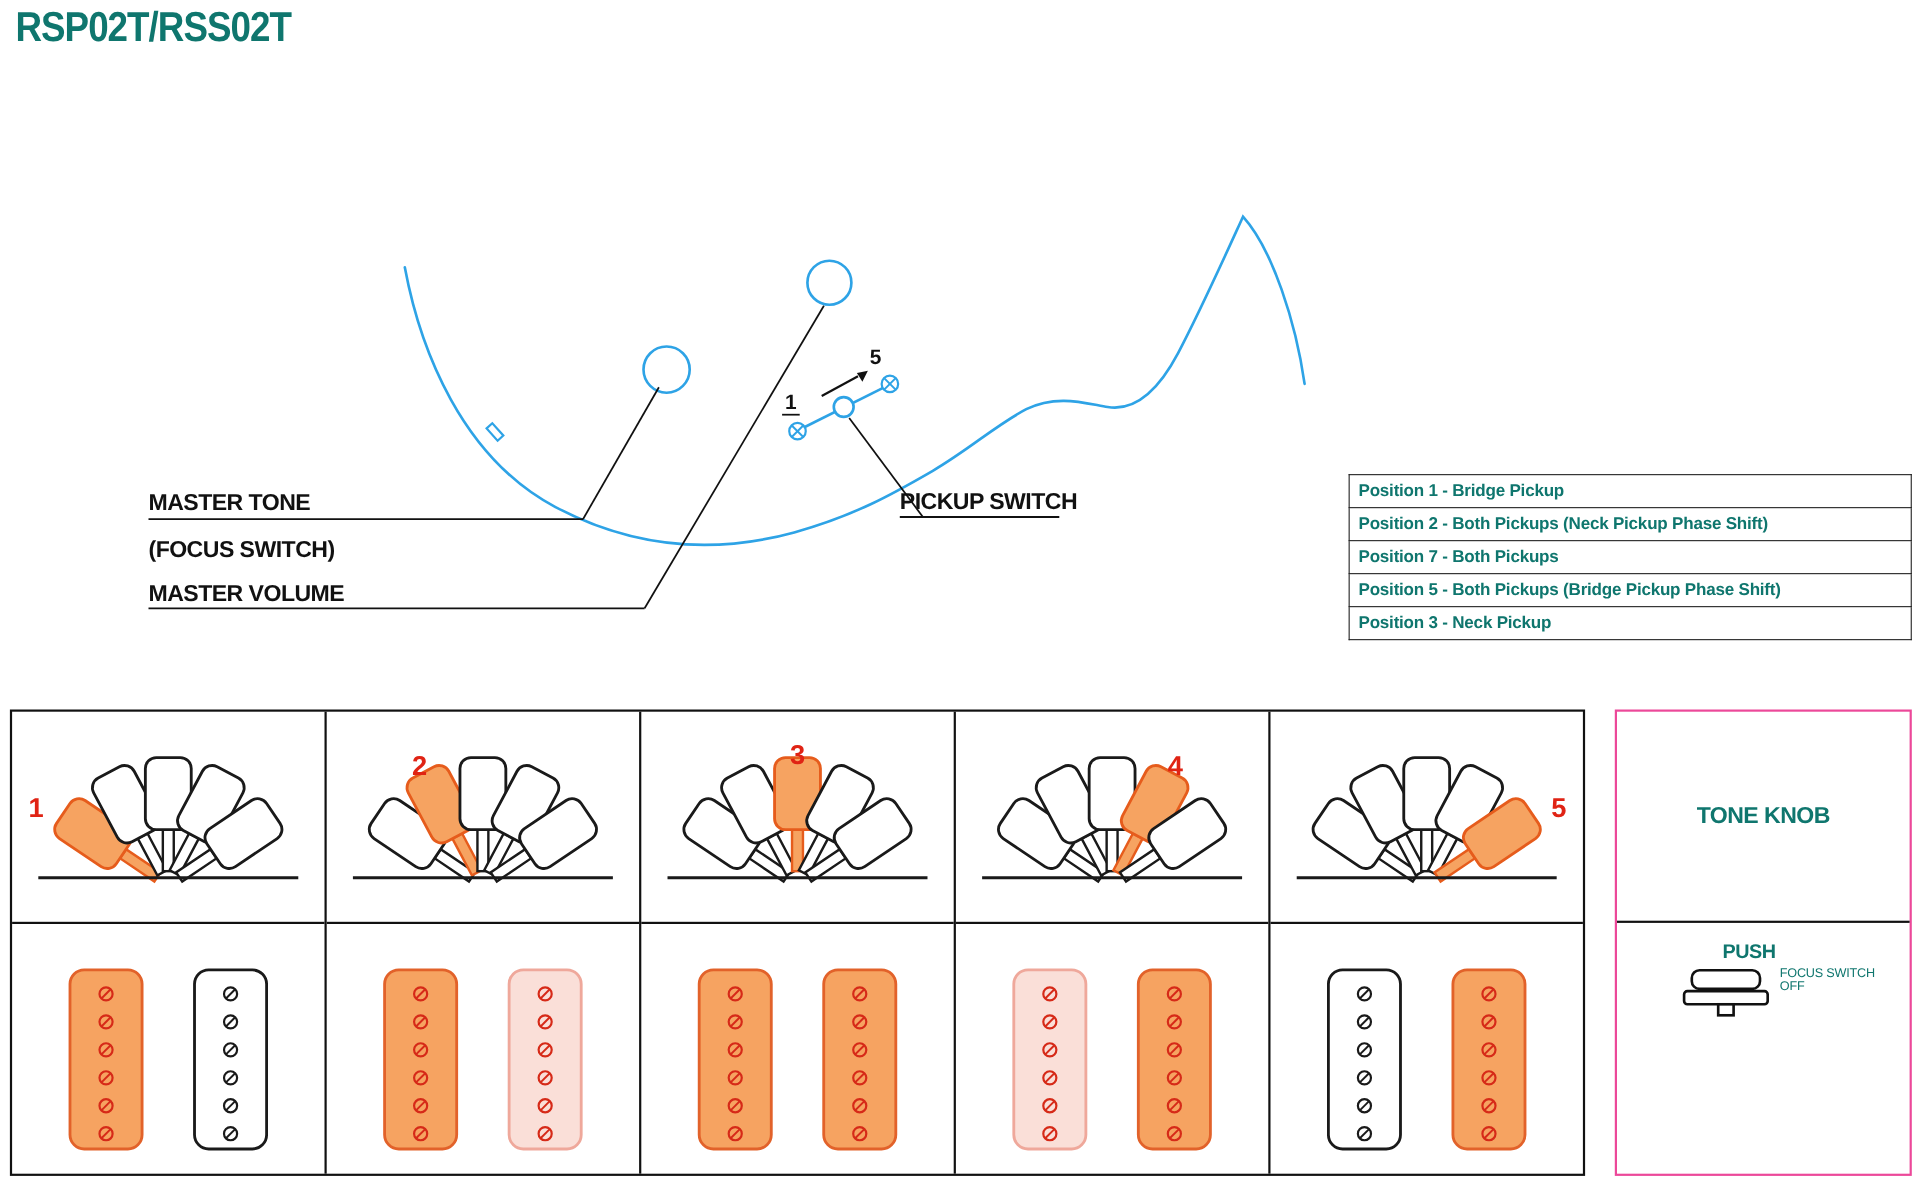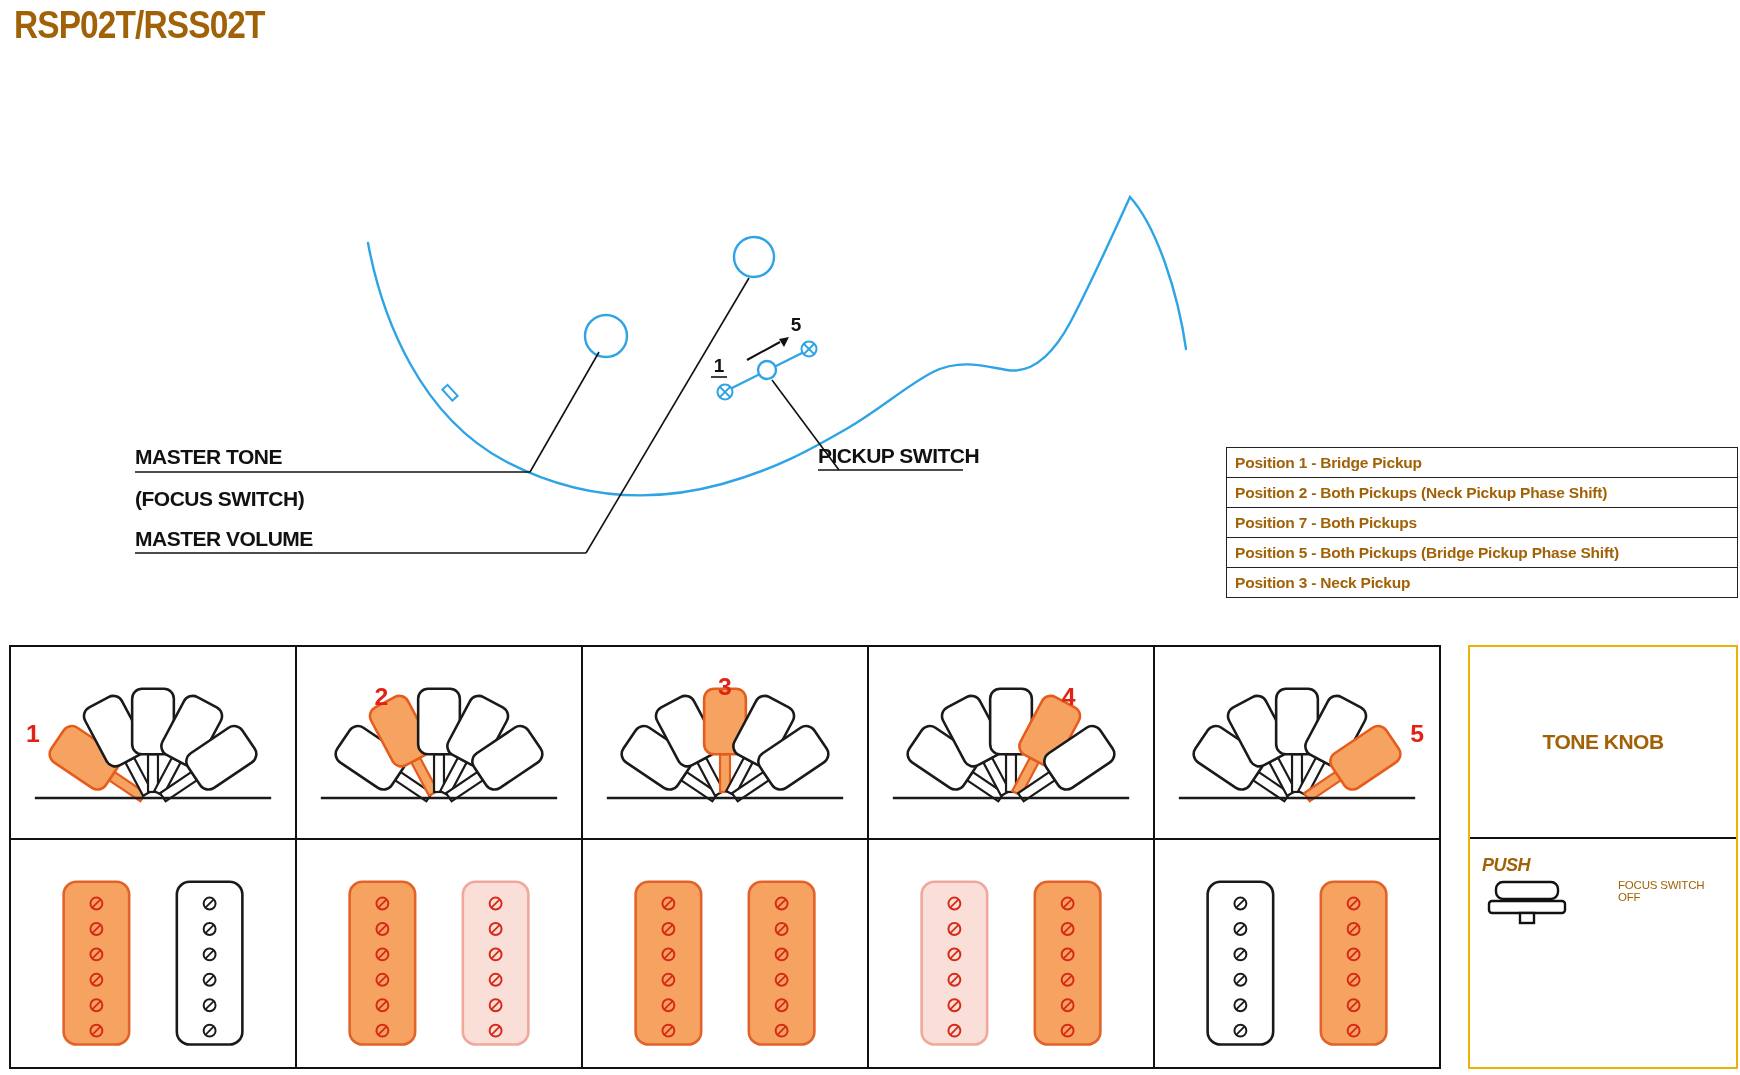--- a/index.html
+++ b/index.html
@@ -1,40 +1,40 @@
 <!DOCTYPE html>
 <html><head>
 <meta charset="utf-8">
 <style>
   *{margin:0;padding:0;box-sizing:border-box;}
   html,body{background:#fff;}
   .page{position:relative;width:1740px;height:1075px;background:#ffffff;
-        font-family:"Liberation Sans","DejaVu Sans",sans-serif;color:#a16207;overflow:hidden;}
+        font-family:"Liberation Sans","DejaVu Sans",sans-serif;color:#0f766e;overflow:hidden;}
   .page-title{position:absolute;left:14px;top:4px;font-size:38px;font-weight:bold;
         letter-spacing:-1px;transform:scaleX(0.88);transform-origin:left center;white-space:nowrap;}
   .top-svg{position:absolute;left:0;top:0;width:1740px;height:645px;}
   .top-svg text{font-family:"Liberation Sans",sans-serif;}
   .lbl{font-size:21px;font-weight:bold;fill:#111;letter-spacing:-0.5px;}
   .lbl-num{font-size:19px;font-weight:bold;fill:#111;text-anchor:middle;}
-  .pos-table{position:absolute;left:1226px;top:447px;width:512px;border-collapse:collapse;}
+  .pos-table{position:absolute;left:1226px;top:431px;width:512px;border-collapse:collapse;}
   .pos-table td{border:1.5px solid #222;font-size:15.5px;font-weight:bold;padding:4px 8px;
         height:30px;letter-spacing:-0.2px;white-space:nowrap;}
   .grid{position:absolute;left:9px;top:645px;width:1432px;height:424px;border:2px solid #111;display:flex;}
   .pos-cell{flex:1;display:flex;flex-direction:column;border-right:2px solid #111;min-width:0;}
   .pos-cell:last-child{border-right:none;}
   .fan-area{height:194px;border-bottom:2px solid #111;}
   .fan-area svg,.pickup-area svg{display:block;width:100%;height:100%;}
   .pickup-area{flex:1;}
-  .tone-panel{position:absolute;left:1468px;top:645px;width:270px;height:424px;border:2px solid #eab308;
+  .tone-panel{position:absolute;left:1468px;top:645px;width:270px;height:424px;border:2px solid #ec4899;
         display:flex;flex-direction:column;}
   .tone-top{height:192px;border-bottom:2px solid #111;display:flex;align-items:center;justify-content:center;}
   .tone-title{font-size:21px;font-weight:bold;letter-spacing:-0.5px;}
   .tone-bottom{flex:1;padding:16px 8px 0 12px;}
   .knob-row{display:flex;align-items:center;margin-bottom:6px;}
-  .knob-col{width:132px;display:flex;flex-direction:column;align-items:flex-start;font-style:italic;}
+  .knob-col{width:132px;display:flex;flex-direction:column;align-items:flex-end;}
   .knob-label{font-size:18px;font-weight:bold;letter-spacing:-0.5px;margin-bottom:2px;}
   .knob-desc{flex:1;font-size:11.5px;font-weight:normal;letter-spacing:-0.2px;padding-left:4px;}
 </style>
 </head>
 <body>
 
 <div class="page">
 
   <h1 class="page-title">RSP02T/RSS02T</h1>
 

